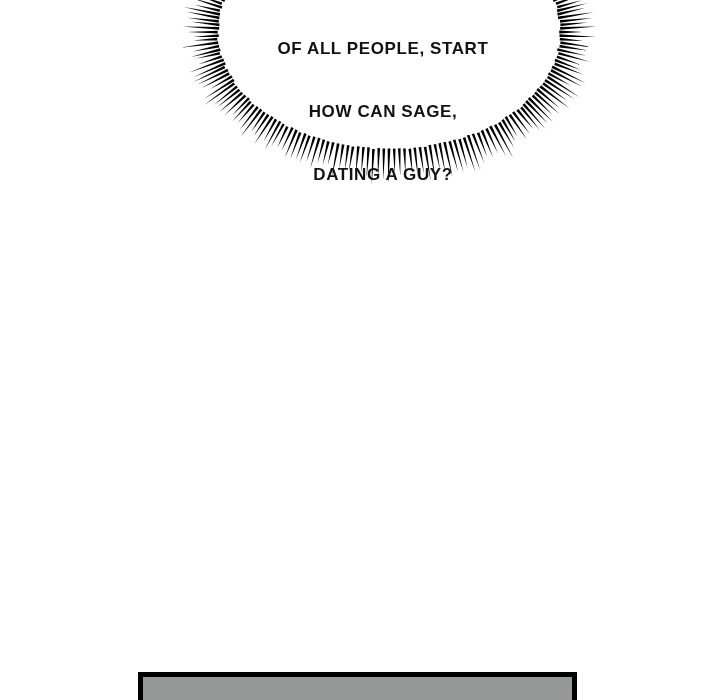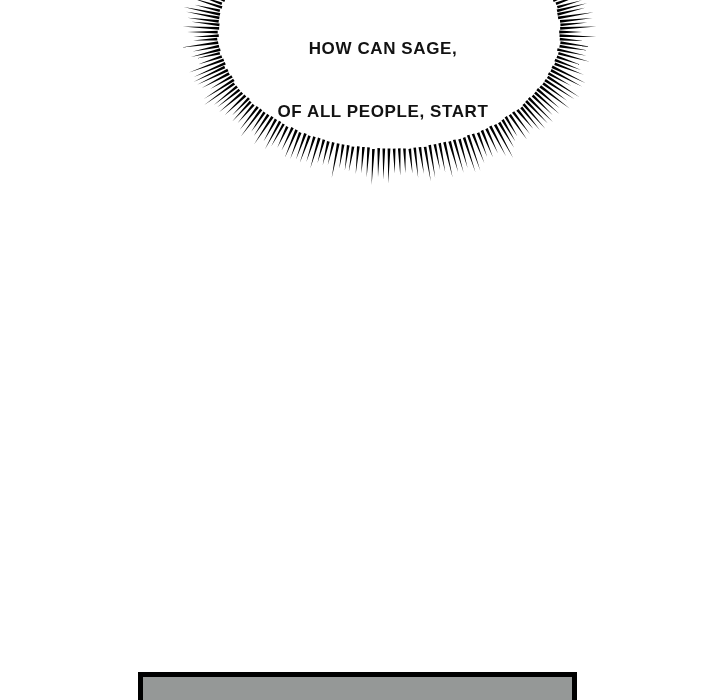--- a/index.html
+++ b/index.html
@@ -52,19 +52,20 @@
 
 <div id="page" style="background: rgb(255, 255, 255);">
 
   <svg class="bubble-svg" width="720" height="240" viewBox="0 0 720 240" aria-hidden="true">
     <g id="burst-spikes">
         <path d="M559.2 33.4L582.2 32.1L559.2 30.6ZM559.5 36.9L596.3 36.9L559.6 34.2ZM559.7 40.4L583.6 41.1L559.9 37.7ZM560.2 44.0L591.5 47.0L560.6 41.3ZM559.3 47.5L587.8 50.6L559.8 44.8ZM557.0 50.8L586.4 55.7L557.6 48.2ZM558.0 54.5L589.6 61.7L558.7 51.9ZM556.5 58.0L581.0 65.1L557.3 55.4ZM554.4 61.2L581.0 70.0L555.4 58.7ZM554.2 64.9L583.7 74.8L555.2 62.4ZM551.5 68.0L585.9 83.2L552.7 65.5ZM550.4 71.4L582.3 86.7L551.6 69.0ZM547.8 74.6L571.0 85.7L549.1 72.2ZM546.9 78.1L579.6 97.2L548.3 75.8ZM544.3 81.2L574.6 99.3L545.8 78.9ZM542.3 84.4L567.1 100.7L543.9 82.2ZM539.4 87.4L569.7 108.5L541.1 85.2ZM536.3 90.2L559.7 108.3L538.0 88.1ZM534.1 93.4L559.4 114.1L535.9 91.4ZM531.7 96.5L552.6 114.9L533.5 94.5ZM527.8 98.9L553.1 122.3L529.7 97.0ZM525.1 101.9L547.9 123.5L527.1 100.1ZM522.4 105.0L545.3 128.7L524.5 103.2ZM520.2 108.3L539.8 130.0L522.3 106.6ZM516.3 110.7L533.4 129.1L518.5 109.0ZM512.0 112.7L530.1 134.2L514.2 111.2ZM508.7 115.4L527.1 139.7L510.9 113.9ZM504.6 117.6L517.4 136.6L506.9 116.1ZM501.4 120.4L515.4 141.6L503.7 119.0ZM498.0 123.2L514.1 147.8L500.4 121.8ZM493.9 125.3L513.1 157.9L496.3 124.0ZM489.1 126.8L506.0 156.2L491.5 125.6ZM485.3 129.2L498.0 153.4L487.7 128.1ZM480.7 130.9L493.0 157.5L483.2 129.8ZM476.8 133.3L487.2 157.1L479.3 132.2ZM471.7 134.3L484.4 163.3L474.2 133.4ZM466.9 135.6L480.4 170.9L469.4 134.7ZM462.8 137.9L475.5 172.5L465.3 137.1ZM458.2 139.5L467.6 168.1L460.8 138.7ZM452.9 140.1L463.7 173.0L455.5 139.4ZM448.3 141.8L458.2 172.2L451.0 141.1ZM443.2 142.4L452.7 178.1L445.8 141.7ZM438.3 143.4L445.3 172.4L440.9 142.8ZM433.5 144.6L440.1 170.1L436.1 144.1ZM428.4 145.2L435.2 177.9L431.0 144.8ZM423.7 147.1L430.8 181.4L426.4 146.7ZM418.5 147.3L423.9 174.1L421.2 147.0ZM413.4 147.7L418.2 178.0L416.0 147.4ZM408.4 148.9L412.5 173.7L411.1 148.6ZM403.1 148.6L405.4 173.2L405.8 148.4ZM397.9 148.4L400.3 175.8L400.6 148.3ZM392.8 148.7L394.8 173.4L395.5 148.6ZM387.6 148.5L388.3 183.6L390.4 148.5ZM382.5 148.4L383.3 179.7L385.2 148.4ZM377.4 148.0L378.0 177.2L380.1 148.2ZM372.1 148.9L371.6 185.1L374.8 149.1ZM367.2 147.2L366.6 177.4L369.9 147.5ZM362.1 146.9L361.3 173.3L364.8 147.1ZM357.0 146.2L355.7 173.9L359.7 146.6ZM351.7 146.4L348.8 171.8L354.4 146.7ZM346.9 145.0L344.8 170.5L349.6 145.4ZM341.8 144.3L339.3 168.5L344.5 144.8ZM336.9 143.2L331.7 178.0L339.6 143.7ZM332.0 142.1L327.8 165.0L334.6 142.7ZM327.0 141.1L322.7 165.1L329.7 141.7ZM322.6 139.2L317.5 162.9L325.2 140.0ZM318.0 137.6L310.2 168.6L320.6 138.4ZM313.2 136.3L306.3 162.1L315.7 137.2ZM308.2 135.3L299.7 162.9L310.7 136.2ZM304.1 132.9L295.9 159.7L306.7 133.9ZM299.0 131.9L290.2 159.1L301.5 132.9ZM295.3 129.3L284.7 158.0L297.8 130.4ZM291.3 127.1L281.4 150.7L293.7 128.2ZM286.1 125.9L277.3 147.8L288.5 127.2ZM282.5 123.4L271.1 146.6L284.8 124.6ZM279.0 120.7L264.8 149.4L281.3 122.0ZM274.8 118.6L263.5 141.4L277.1 120.0ZM271.3 116.0L254.0 144.6L273.6 117.4ZM267.2 113.8L253.8 135.9L269.4 115.4ZM263.4 111.4L251.2 131.8L265.6 113.0ZM260.2 108.6L240.8 136.6L262.3 110.3ZM256.7 106.0L239.6 130.1L258.8 107.7ZM252.6 103.7L237.7 123.1L254.6 105.5ZM249.7 100.7L232.2 121.6L251.6 102.6ZM248.0 97.2L232.0 115.6L249.9 99.1ZM244.4 94.6L224.6 115.3L246.3 96.5ZM241.3 91.7L219.0 112.2L243.1 93.7ZM238.6 88.7L217.2 107.3L240.3 90.7ZM236.2 85.5L213.9 105.1L237.9 87.6ZM233.5 82.4L204.2 104.9L235.1 84.6ZM233.1 78.7L204.2 98.8L234.6 80.9ZM231.3 75.3L210.2 89.1L232.7 77.6ZM228.5 72.3L201.8 88.1L229.8 74.7ZM227.3 68.8L197.1 84.7L228.5 71.2ZM224.2 65.8L193.4 82.0L225.3 68.2ZM224.7 62.0L193.8 76.9L225.8 64.5ZM223.3 58.6L189.0 72.4L224.2 61.1ZM221.4 55.3L197.9 64.5L222.2 57.8ZM219.5 51.9L196.6 58.6L220.2 54.5ZM220.0 48.2L190.9 56.9L220.6 50.9ZM218.8 44.8L192.6 51.4L219.3 47.4ZM218.0 41.3L181.5 47.5L218.4 44.0ZM217.1 37.8L193.1 40.5L217.4 40.5ZM218.7 34.2L193.3 36.9L218.8 36.9ZM217.7 30.7L187.2 31.9L217.7 33.4ZM219.2 27.1L182.8 26.5L219.1 29.8ZM219.6 23.6L191.5 21.7L219.3 26.3ZM218.9 20.1L187.3 17.8L218.5 22.7ZM219.6 16.6L186.2 11.8L219.1 19.2ZM220.3 13.1L183.6 7.1L219.7 15.7ZM220.2 9.5L194.4 4.8L219.5 12.1ZM222.4 6.2L190.9 -2.3L221.6 8.8ZM222.3 2.5L199.5 -4.2L221.4 5.1ZM225.3 -0.6L203.1 -8.1L224.3 1.9ZM225.7 -4.2L197.7 -16.3L224.6 -1.7ZM226.9 -7.6L199.5 -19.7L225.7 -5.2ZM230.6 -10.4L204.2 -24.6L229.3 -8.1ZM232.8 -13.6L200.5 -31.1L231.4 -11.3ZM233.3 -17.3L208.6 -32.5L231.8 -15.0ZM236.5 -20.2L205.3 -41.8L234.9 -18.0ZM239.0 -23.2L216.3 -38.0L237.4 -21.1ZM240.0 -26.9L212.0 -47.0L238.3 -24.8ZM244.0 -29.3L215.2 -53.5L242.2 -27.3ZM246.5 -32.4L227.4 -48.1L244.6 -30.5ZM248.6 -35.7L231.1 -50.7L246.7 -33.8ZM251.7 -38.5L228.2 -63.0L249.7 -36.7ZM256.3 -40.6L236.8 -60.2L254.3 -38.8ZM523.9 -38.9L546.4 -67.7L521.8 -40.6ZM528.6 -36.9L550.8 -62.4L526.7 -38.7ZM530.9 -33.6L550.6 -56.2L529.0 -35.5ZM533.1 -30.4L550.5 -48.5L531.3 -32.3ZM536.8 -27.8L559.6 -50.6L535.0 -29.8ZM538.1 -24.2L557.6 -40.9L536.4 -26.2ZM541.2 -21.3L565.4 -41.3L539.5 -23.4ZM543.7 -18.2L562.6 -33.7L542.1 -20.4ZM545.0 -14.7L575.9 -36.0L543.5 -16.9ZM547.7 -11.6L574.4 -30.1L546.3 -13.9ZM549.3 -8.2L572.7 -22.8L547.9 -10.6ZM552.1 -5.2L582.7 -21.9L550.9 -7.6ZM553.1 -1.6L575.4 -13.9L552.0 -4.1ZM553.7 1.9L581.0 -10.6L552.7 -0.6ZM556.4 5.1L585.7 -7.1L555.5 2.6ZM557.7 8.6L581.9 0.2L556.9 6.0ZM557.4 12.2L586.9 3.2L556.7 9.6ZM557.8 15.8L585.3 7.8L557.2 13.1ZM558.3 19.3L593.7 12.3L557.8 16.6ZM560.2 22.7L592.5 17.9L559.9 20.0ZM560.5 26.3L587.3 22.4L560.3 23.6ZM560.2 29.8L596.4 26.4L560.1 27.1Z" fill="#000000"></path>
       </g>
   </svg>
 
   <div class="bubble-text" style="color: rgb(18, 18, 18);">
+    <span class="line">OF ALL PEOPLE, START</span>
     <span class="line">HOW CAN SAGE,</span>
-    <span class="line">OF ALL PEOPLE, START</span>
+    <span class="line">DATING A GUY?</span>
   </div>
 
   <div class="panel" style="background: rgb(149, 152, 151); border-color: rgb(0, 0, 0);"></div>
 
 </div>
 
 </body></html>

